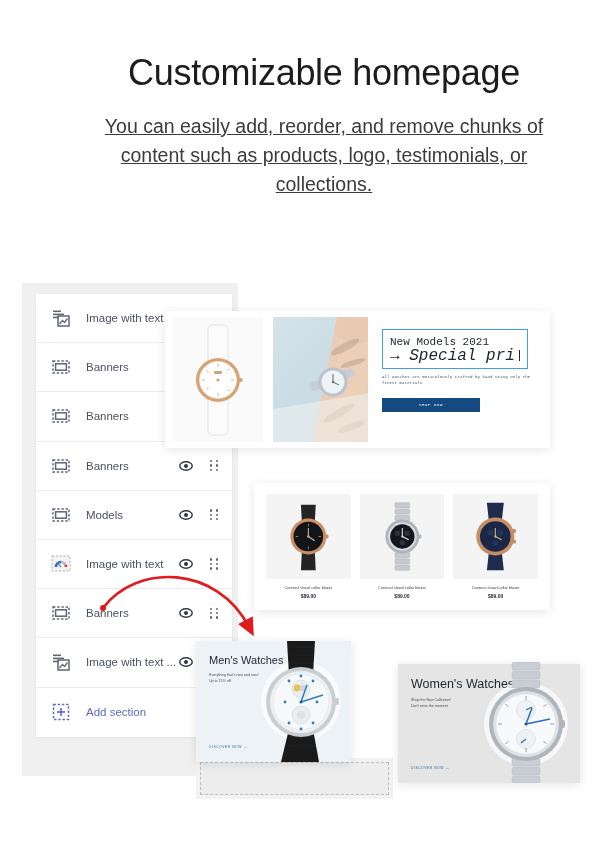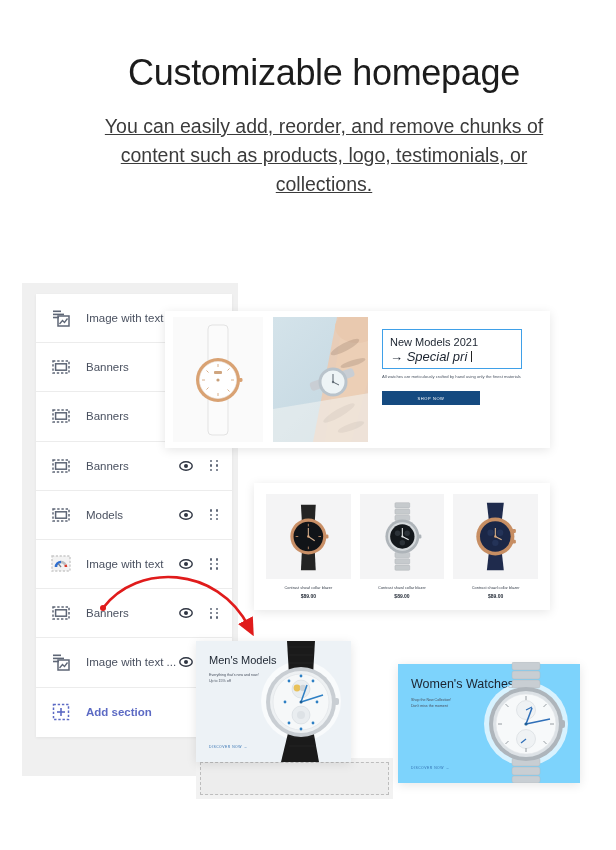--- a/index.html
+++ b/index.html
@@ -37,49 +37,49 @@
   .srow {
     position:relative; display:flex; align-items:center; height:49.2px;
     padding-left:14px; padding-right:12px;
     border-bottom:1px solid #ececec; background:#fff;
   }
   .srow:last-child { border-bottom:none; }
   .srow .ico { width:22px; height:22px; flex:0 0 22px; margin-right:14px;
                display:flex; align-items:center; justify-content:center; }
   .srow .lbl { font-size:11.5px; color:#4a5160; flex:1 1 auto; white-space:nowrap;
                overflow:hidden; }
-  .srow.add .lbl { color:#5c6ac4;font-weight:bold; }
+  .srow.add .lbl { color:#5c6ac4; }
   .srow .eye { width:16px; flex:0 0 16px; display:flex; align-items:center;
                justify-content:center; margin-right:14px; }
   .srow .grip { width:12px; flex:0 0 12px; display:flex; align-items:center;
                 justify-content:center; }
   .hidden-ctl { visibility:hidden; }
 
   
   .dots { display:grid; grid-template-columns:repeat(2,3px); grid-gap:2px 3px; }
   .dots i { width:2.4px; height:2.4px; background:#5e6676; border-radius:50%; display:block; }
 
   
   .card { position:absolute; background:#fff; box-shadow:0 2px 10px rgba(0,0,0,.10); }
 
   
-  #card-hero { left:165px; top:311px; width:385px; height:137px; z-index:5; }
+  #card-hero { left:165px; top:311px; width:385px; height:137px; z-index:5;font-family:Liberation Mono, monospace; }
   #card-hero .hero-inner { display:flex; height:100%; padding:6px 8px; }
   .hero-prod {
     width:90px; background:#fafafa; margin-right:10px; position:relative;
   }
   .hero-photo { width:120px; background:#cfe0e8; position:relative; overflow:hidden; }
   .hero-text { flex:1 1 auto; padding:12px 10px 0 14px; }
 
   .tbox {
     border:1.6px solid #3fa0e8; padding:5px 7px 4px 7px; display:inline-block;
     min-width:140px;
   }
   .tbox .l1 { font-size:11px; color:#1c2430; line-height:14px; }
-  .tbox .l2 { font-size:13px; color:#1c2430; font-style:italic; line-height:15px; }
+  .tbox .l2 { font-size:16px; color:#1c2430; font-style:italic; line-height:15px; }
   .caret { display:inline-block; width:1px; height:11px; background:#222;
            vertical-align:-1px; margin-left:4px; }
   .tiny-p { font-size:4.2px; color:#4b5563; line-height:6.4px; margin-top:5px;
             width:150px; }
   .btn-shop {
     margin-top:11px; width:98px; height:14px; background:#154a80;
     color:#fff; font-size:4px; letter-spacing:.6px;
     display:flex; align-items:center; justify-content:center;
   }
 
@@ -90,21 +90,21 @@
   .pimg { flex:1 1 auto; background:#f4f4f5; position:relative; overflow:hidden; }
   .pname { font-size:3.9px; color:#3c4450; text-align:center; margin-top:6px; }
   .pprice { font-size:5px; color:#1c2430; text-align:center; margin-top:3px;
             font-weight:700; }
 
   
   #card-men { left:196px; top:641px; width:155px; height:121px; z-index:6;
               background:#edf2f6; }
   
   #card-women { left:398px; top:664px; width:182px; height:119px; z-index:6;
-                background:#7dd3fc; }
+                background:#e5e5e5; }
   .wcard-inner { position:relative; height:100%; padding:13px 0 0 13px; }
   .wc-title { font-size:11px; color:#1c2430; }
   #card-women .wc-title { font-size:12.5px; }
   .wc-sub { font-size:3.6px; color:#47505e; line-height:5.6px; margin-top:7px; }
   .wc-link { position:absolute; left:13px; bottom:13px; font-size:3.4px;
              color:#2f6fb0; letter-spacing:.5px; }
 
   
   .dashed-ph {
     position:absolute; left:200px; top:762px; width:189px; height:33px;
@@ -508,21 +508,21 @@
       </div>
 
     </div>
   </div>
 
   <div class="gray-strip"></div>
   <div class="dashed-ph"></div>
 
   <div class="card" id="card-men">
     <div class="wcard-inner">
-      <div class="wc-title">Men's Models</div>
+      <div class="wc-title">Men's Watches</div>
       <div class="wc-sub">
         <div>Everything that's new and now!</div>
         <div>Up to 15% off</div>
       </div>
       <div class="wc-link">DISCOVER NOW  →</div>
       <svg class="wsvg" style="position:absolute;right:-6px;top:0;" width="108" height="121" viewBox="0 0 108 121">
         <ellipse cx="52" cy="60" rx="40" ry="40" fill="#ffffff" opacity=".65"></ellipse>
         <path d="M38 0 L66 0 L64 34 L40 34 Z" fill="#1a1a1a"></path>
         <path d="M40 88 L64 88 L70 121 L32 121 Z" fill="#1a1a1a"></path>
         <g opacity=".35" stroke="#444" stroke-width=".6">

